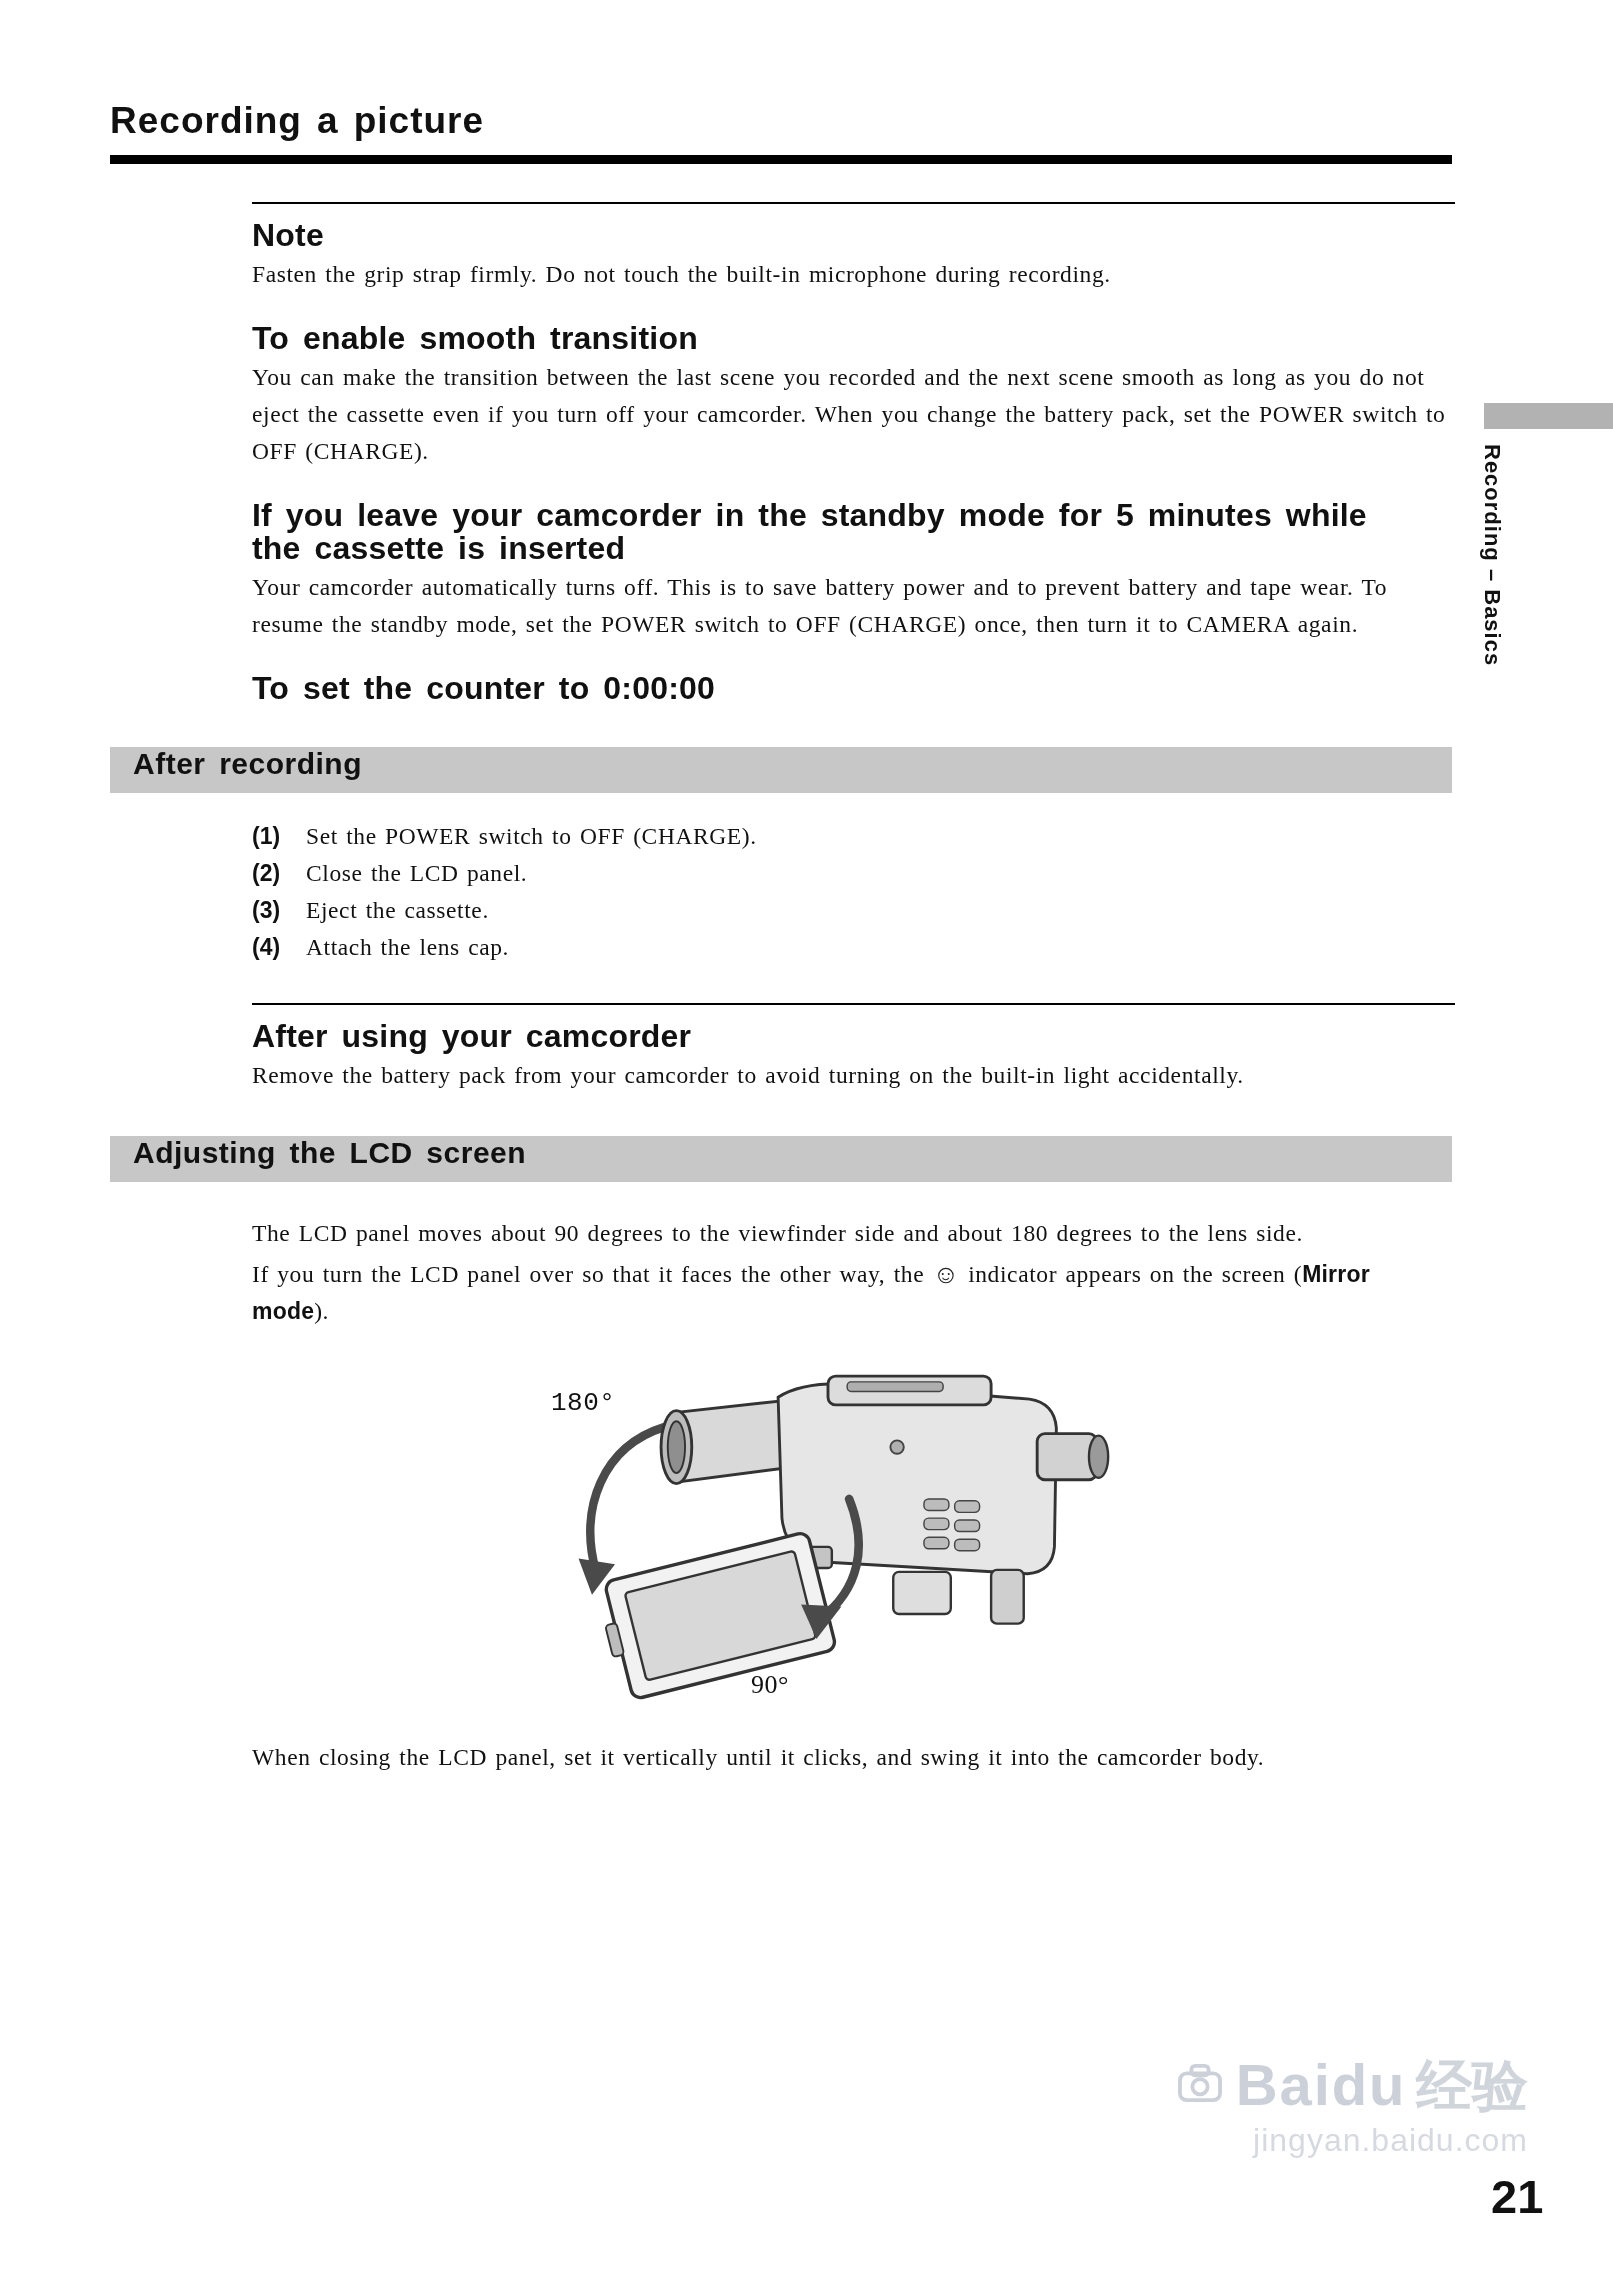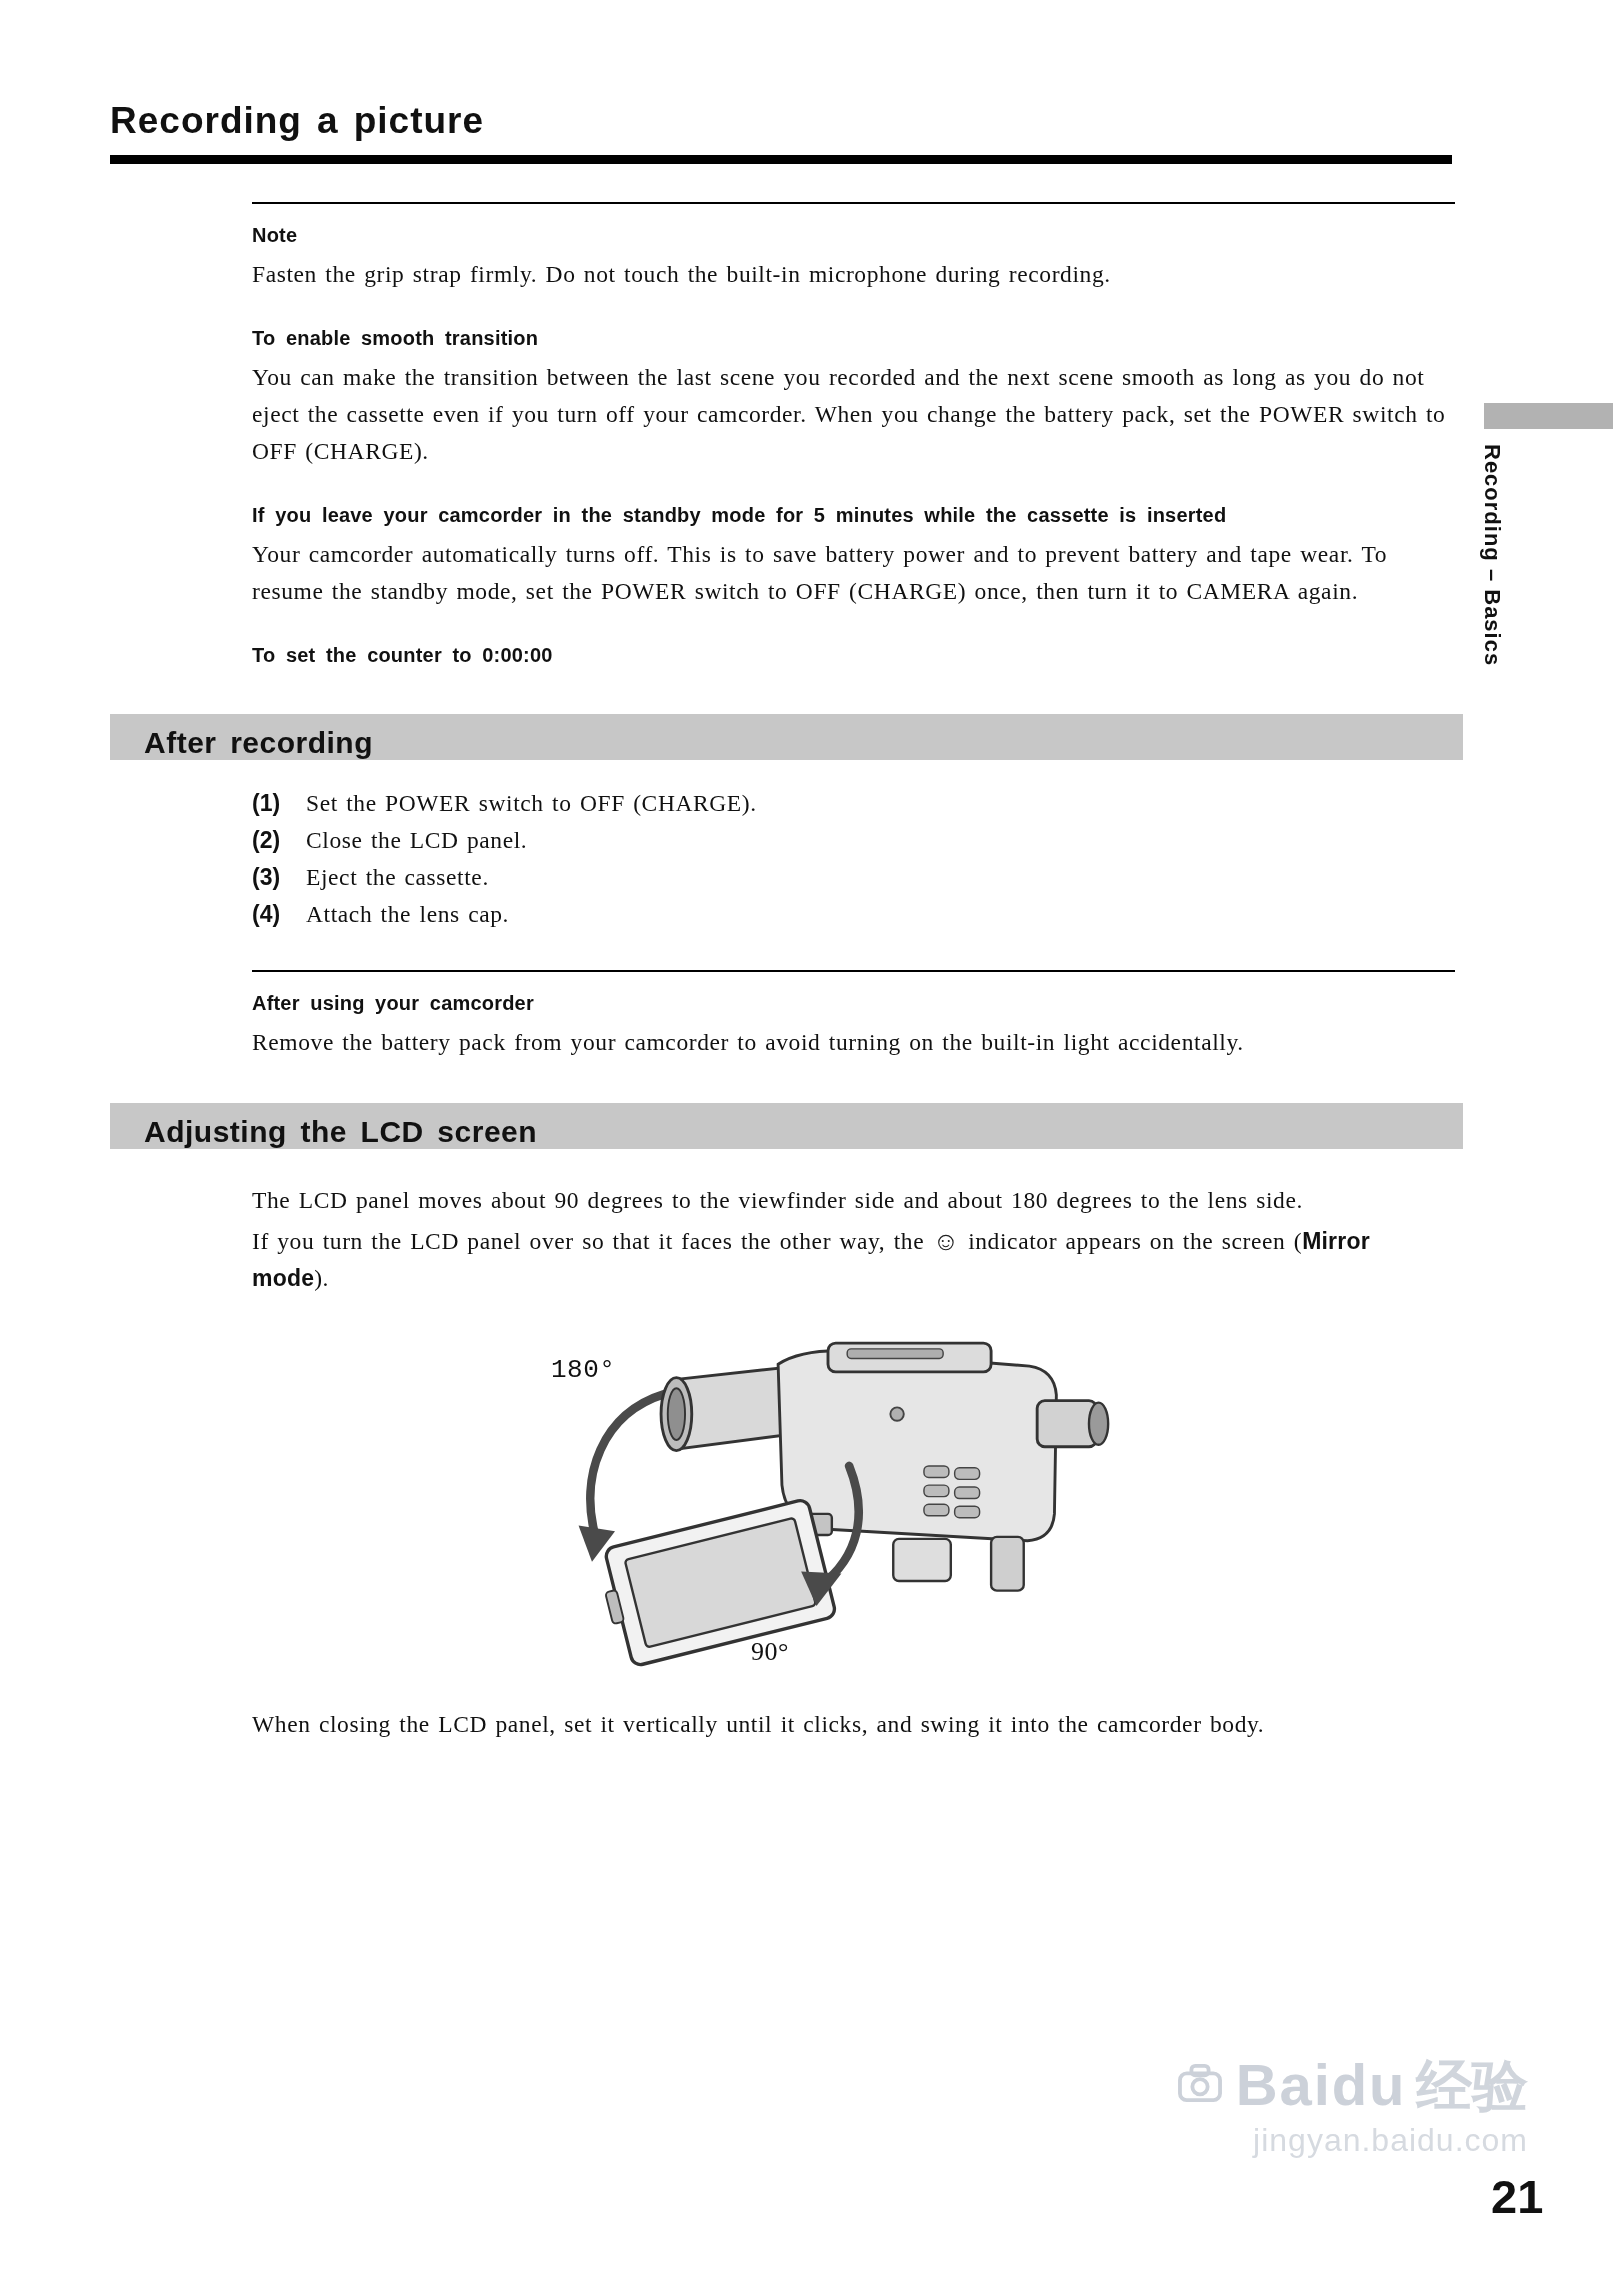--- a/index.html
+++ b/index.html
@@ -18,33 +18,33 @@
     font-weight:700;font-size:37px;letter-spacing:1px;word-spacing:3.8px;
   }
   .title-rule{margin-top:13.4px;width:1342px;height:8.6px;background:#000;}
   .content{margin-left:142px;width:1203px;}
   .thin-rule{width:1203px;height:1.9px;background:#000;}
   .rule-top{margin-top:38px;}
   .rule-mid{margin-top:38px;}
   .note-heading{
     margin:29px 0 3.8px 0;
     font-family:"Liberation Sans", sans-serif;
-    font-weight:700;font-size:20px;letter-spacing:0.2px;word-spacing:4.8px;
+    font-weight:700;font-size:32px;letter-spacing:0.2px;word-spacing:4.8px;
     max-width:1138px;line-height:33px;
   }
   .first-heading{margin-top:15.4px;}
   p.body{
     margin:3.8px 0 0 0;
     font-size:23.5px;line-height:37px;letter-spacing:0.6px;word-spacing:1.9px;
     max-width:1203px;
   }
   .banner{
     margin-top:42px;
     width:1342px;height:46px;background:#c7c7c7;
-    display:flex;align-items:flex-end;padding-left:11px;
+    display:flex;align-items:flex-start;
   }
   .banner span{
     padding-left:23px;
     font-family:"Liberation Sans", sans-serif;
     font-weight:700;font-size:30px;letter-spacing:0.5px;word-spacing:4.8px;
   }
   .steps{margin-top:25px;}
   .step{display:flex;margin:0 0 1px 0;font-size:23.5px;line-height:36px;}
   .step-num{
     font-family:"Liberation Sans", sans-serif;

